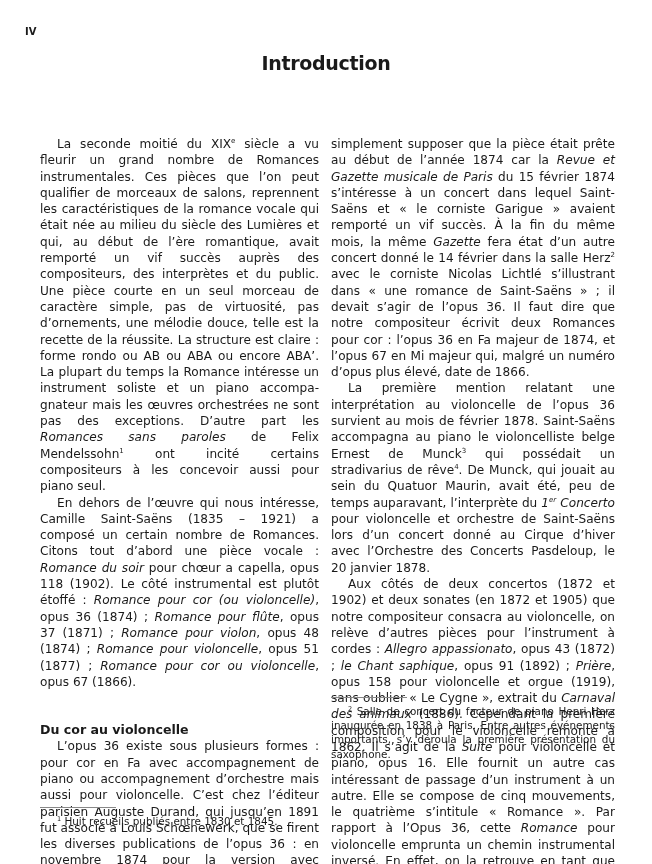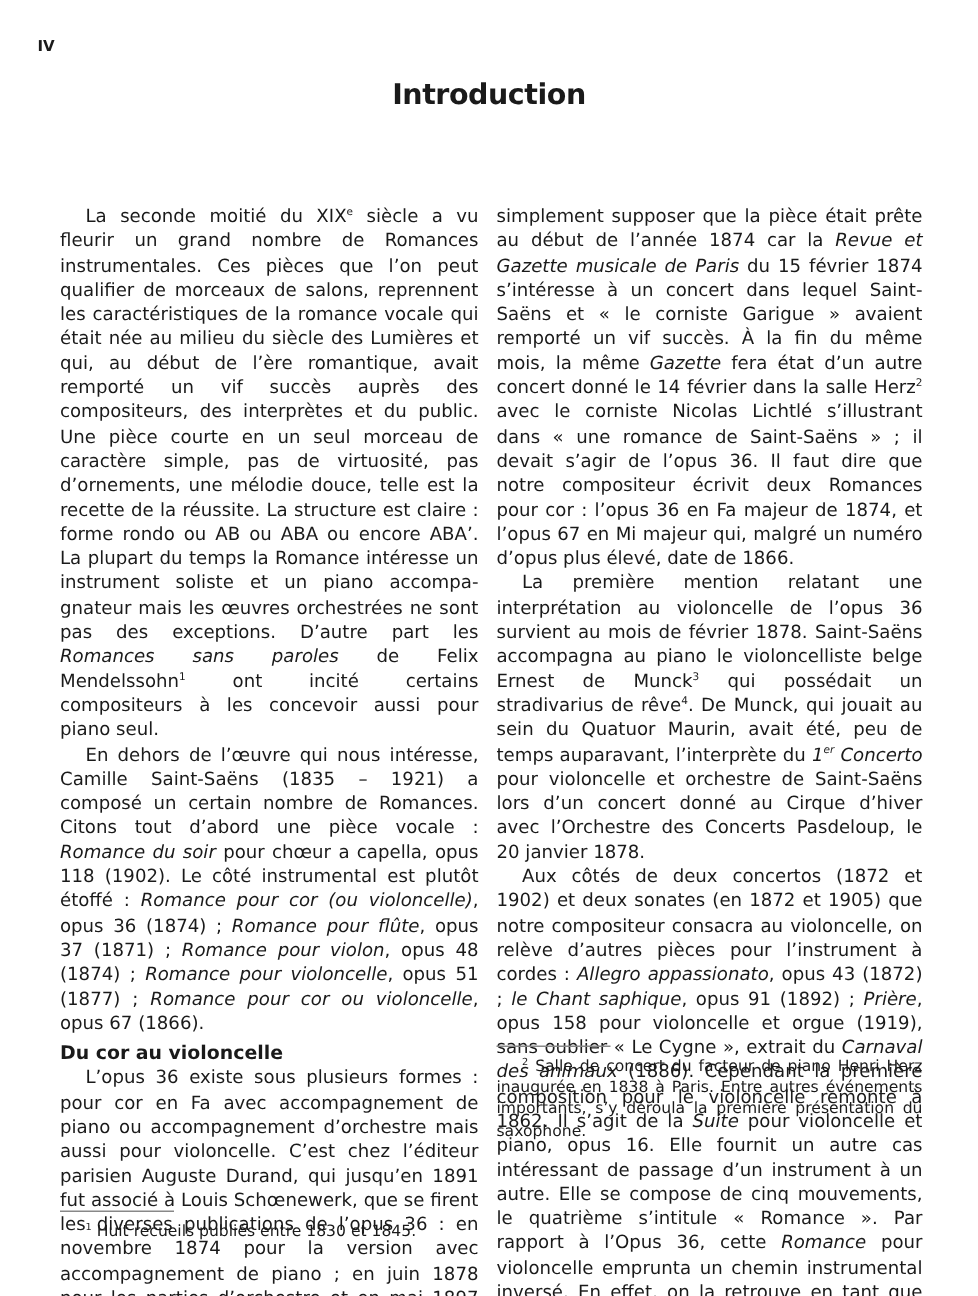--- a/index.html
+++ b/index.html
@@ -5,21 +5,21 @@
   html, body { margin: 0; padding: 0; background: #ffffff; }
   body { width: 652px; height: 864px; position: relative; overflow: hidden;
          font-family: "DejaVu Sans", sans-serif; color: #1a1a1a; }
   .page-number { position: absolute; left: 25px; top: 26px; font-size: 10px; font-weight: bold; }
   .page-title { position: absolute; left: 0; width: 652px; top: 52px; text-align: center;
                 font-size: 19px; font-weight: bold; letter-spacing: -0.3px; }
   .col { position: absolute; top: 136px; font-size: 12.1px; line-height: 16.3px; text-align: justify; hyphens: manual; }
   .col-left { left: 40px; width: 279px; }
   .col-right { left: 331px; width: 284px; }
   .section-heading { font-weight: bold; font-size: 12.6px; margin: 0; line-height: 16.3px; }
-  .section-heading.second { margin-top: 4px; }
+  .section-heading.second { margin-top: 32px; }
   p { margin: 0; text-indent: 17px; }
   em { font-style: italic; }
   sup { font-size: 7px; line-height: 0; vertical-align: 5px; }
   .fn-rule { width: 76px; border-top: 1px solid #888; margin: 0; }
   .fn-left { position: absolute; left: 40px; top: 807px; width: 279px; }
   .fn-left .fn-rule { margin-bottom: 6px; }
   .fn-right { position: absolute; left: 331px; top: 697px; width: 284px; }
   .fn-right .fn-rule { margin-bottom: 6px; }
   .fn { font-size: 10.4px; line-height: 14.2px; text-align: justify; text-indent: 17px; margin: 0; }
   .fn sup { font-size: 6.5px; vertical-align: 4px; }

